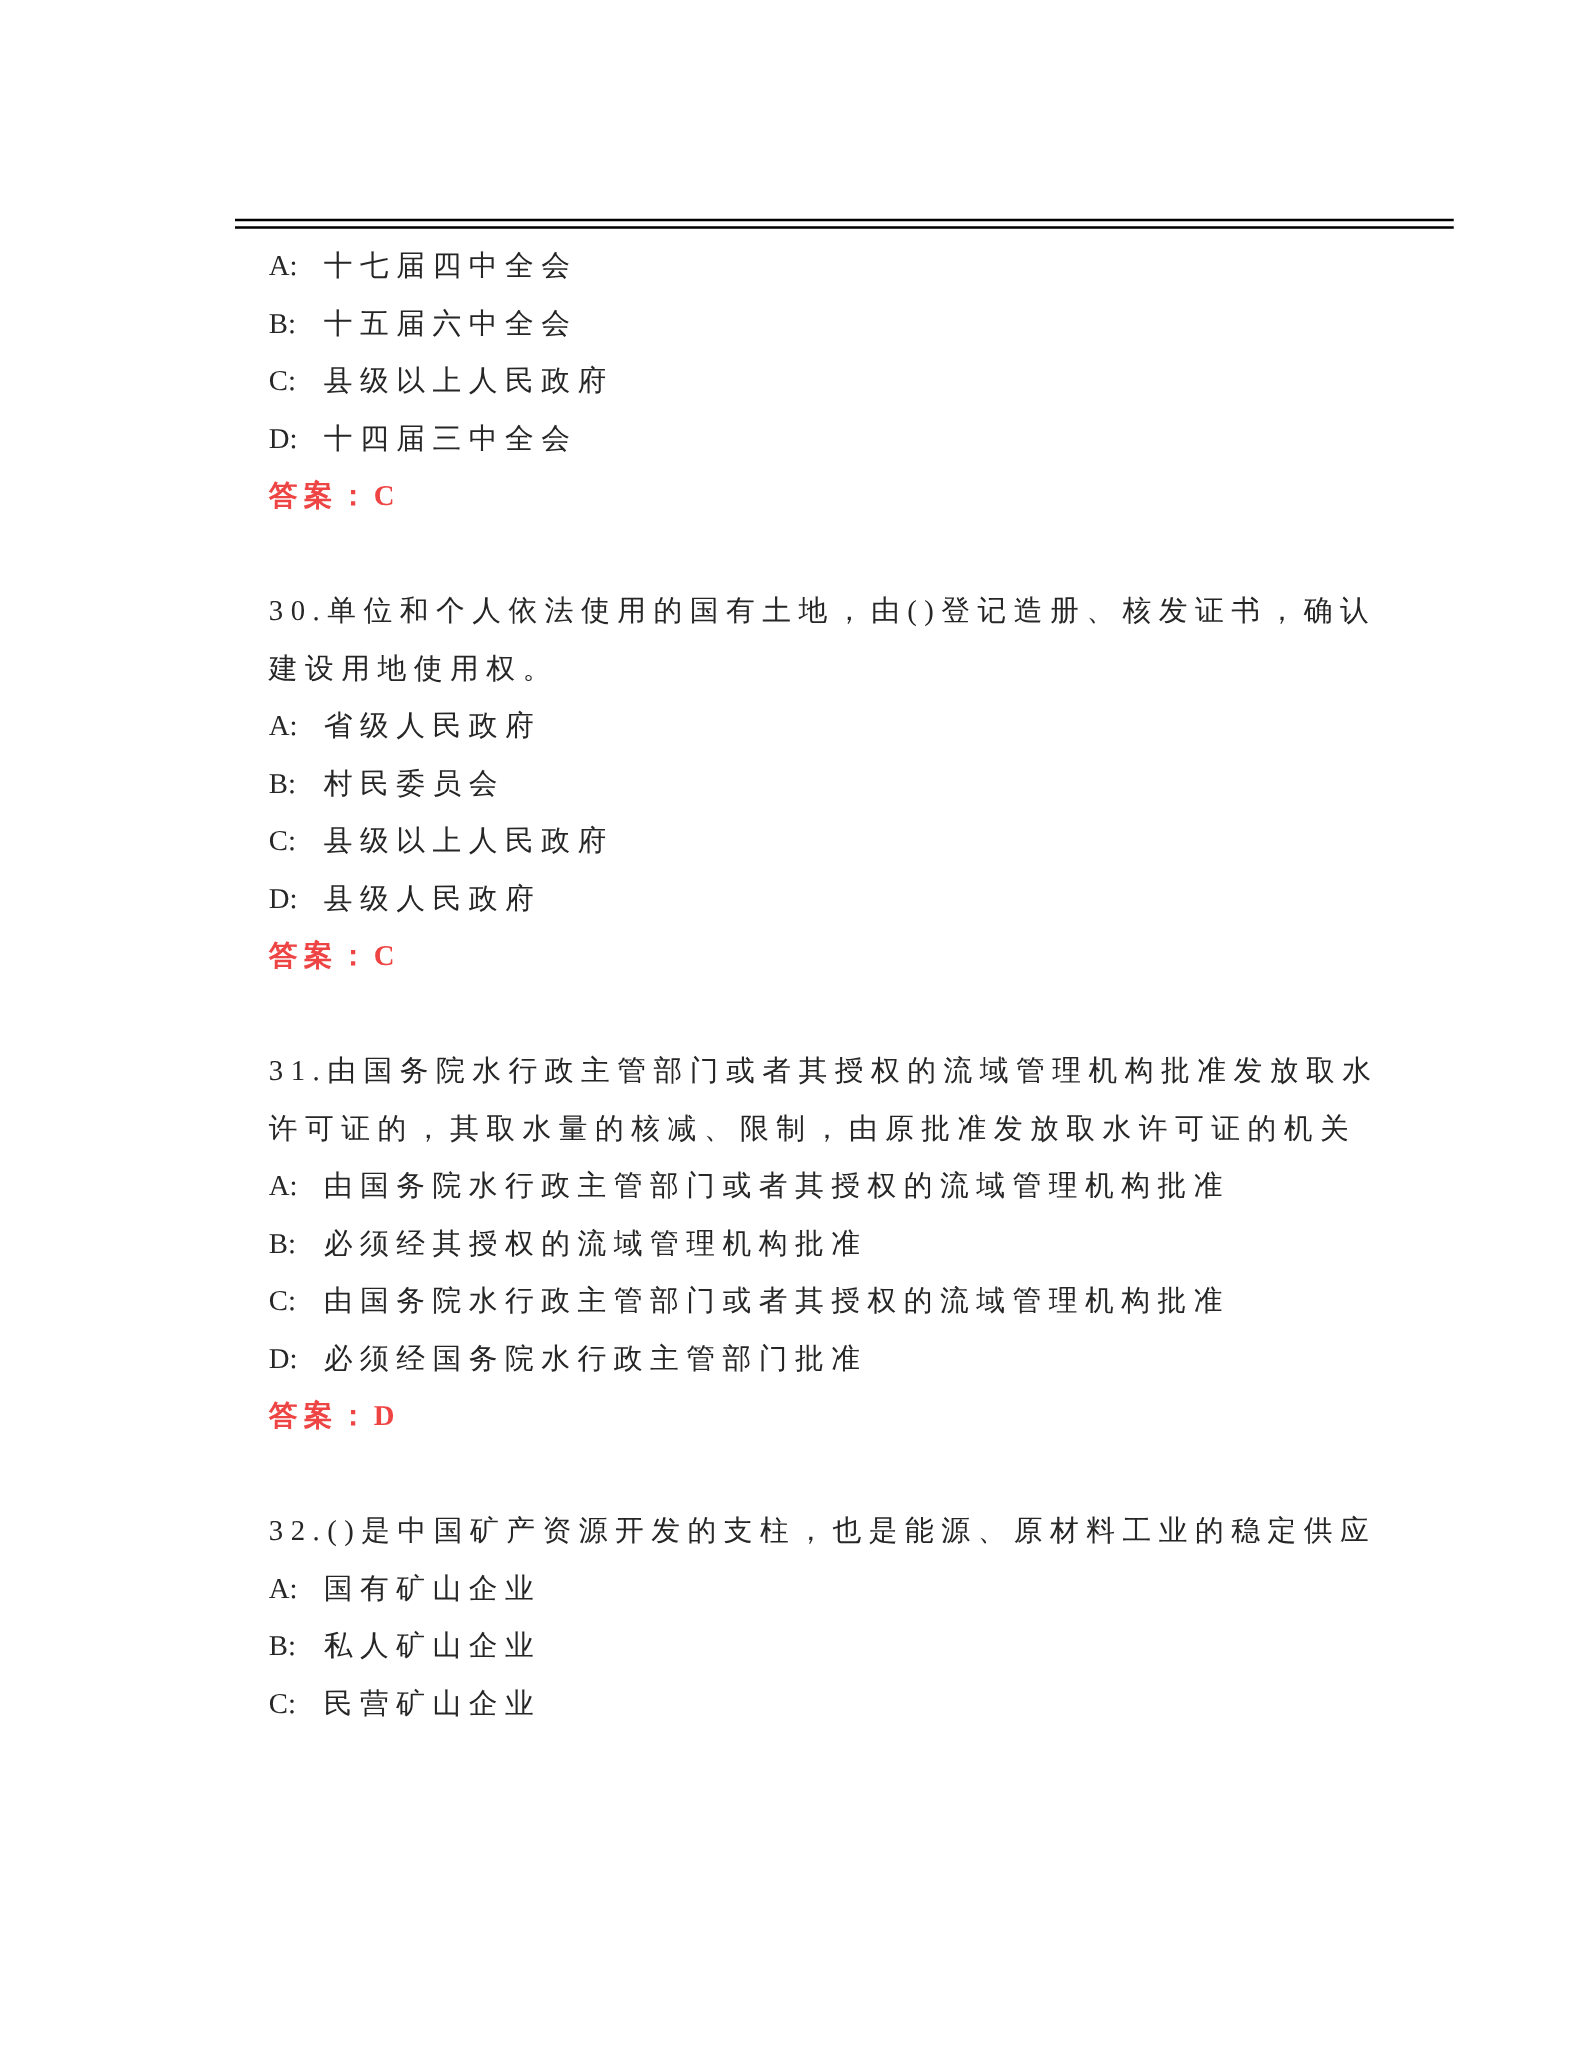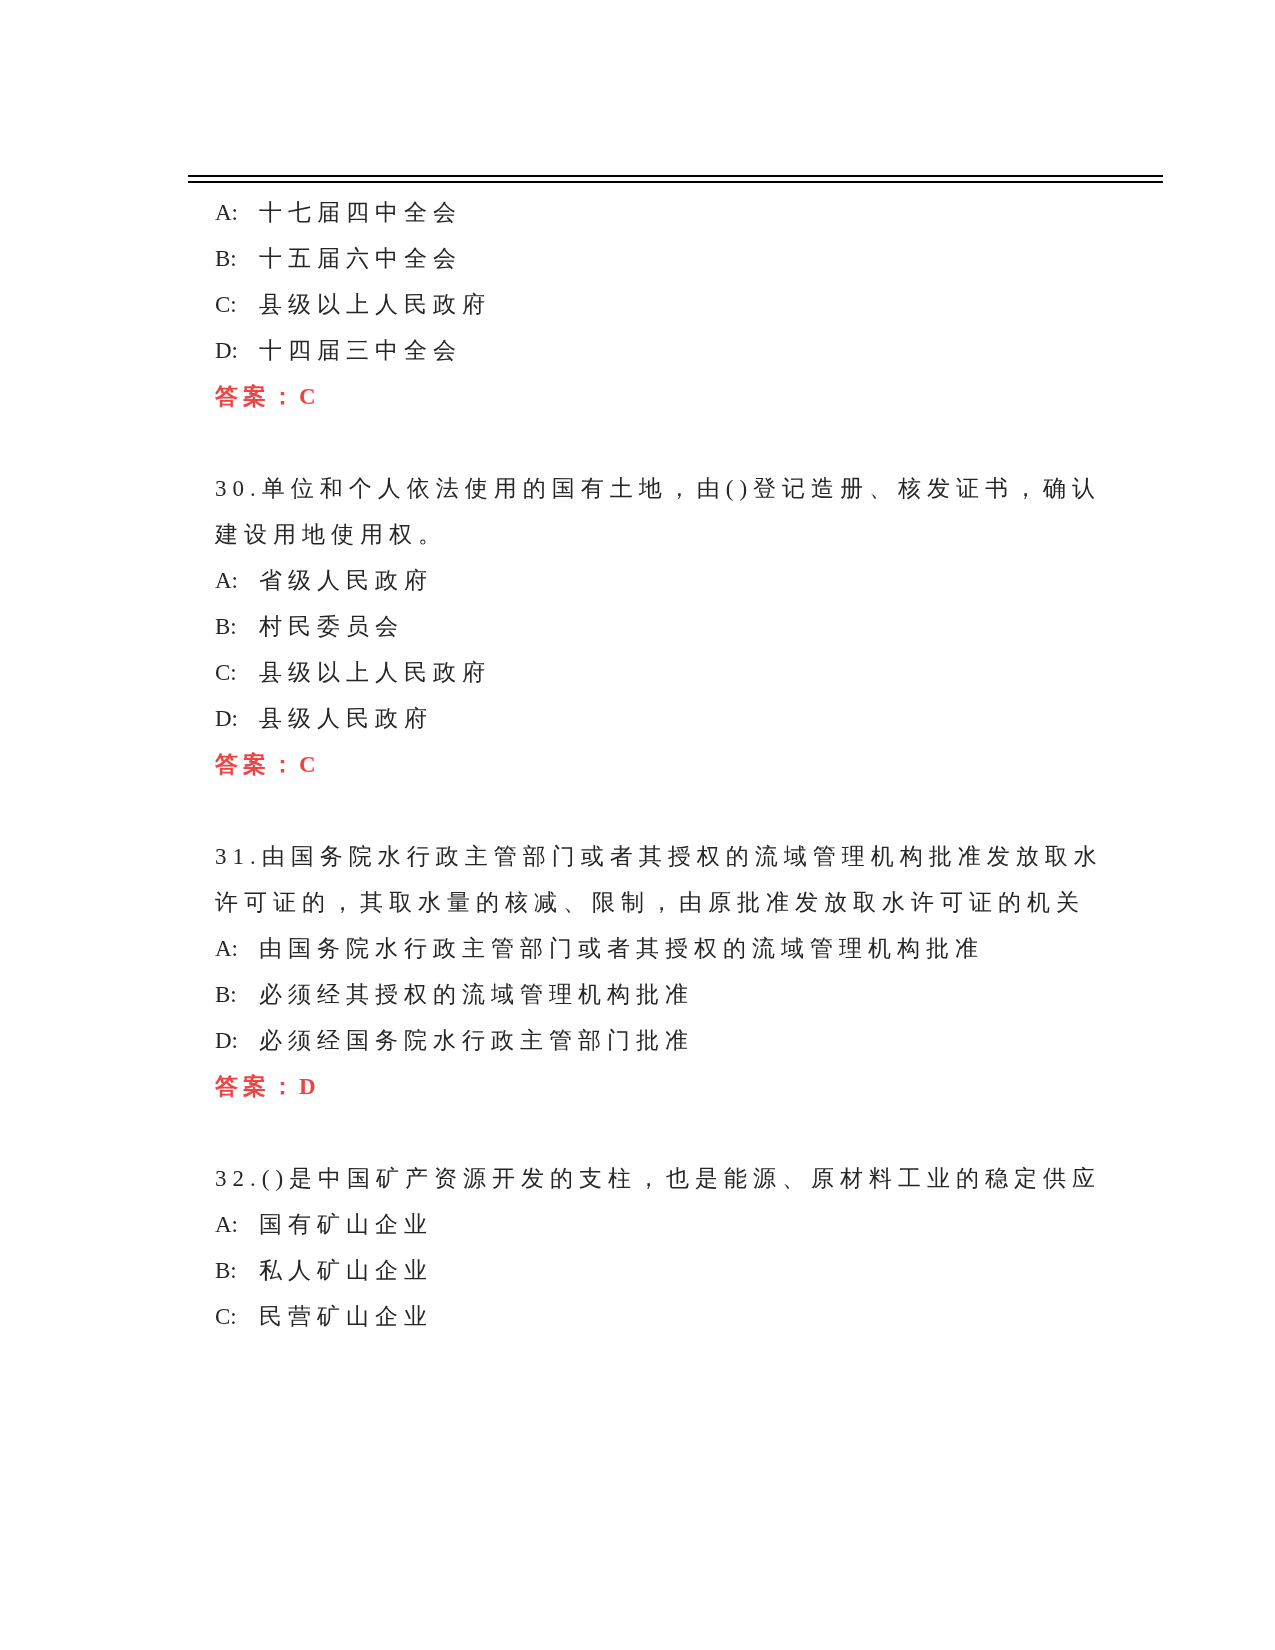--- a/index.html
+++ b/index.html
@@ -113,20 +113,23 @@
     <div class="q-block">
       <div class="line">31.由国务院水行政主管部门或者其授权的流域管理机构批准发放取水</div>
       <div class="line">许可证的，其取水量的核减、限制，由原批准发放取水许可证的机关</div>
       <div class="line">
         <span class="opt-label">A:</span><span>由国务院水行政主管部门或者其授权的流域管理机构批准</span>
       </div>
       <div class="line">
         <span class="opt-label">B:</span><span>必须经其授权的流域管理机构批准</span>
       </div>
       <div class="line">
+        <span class="opt-label">C:</span><span>由国务院水行政主管部门或者其授权的流域管理机构批准</span>
+      </div>
+      <div class="line">
         <span class="opt-label">D:</span><span>必须经国务院水行政主管部门批准</span>
       </div>
       <div class="line answer">答案：D</div>
     </div>
 
     <div class="q-block">
       <div class="line">32.()是中国矿产资源开发的支柱，也是能源、原材料工业的稳定供应</div>
       <div class="line">
         <span class="opt-label">A:</span><span>国有矿山企业</span>
       </div>

